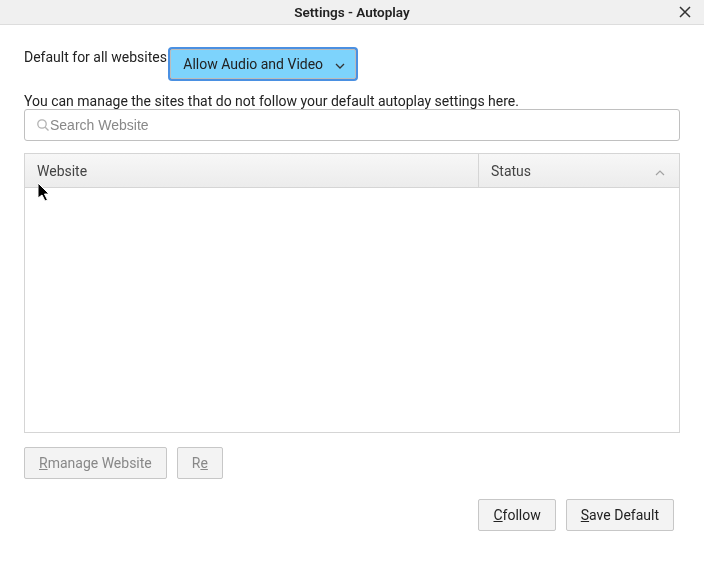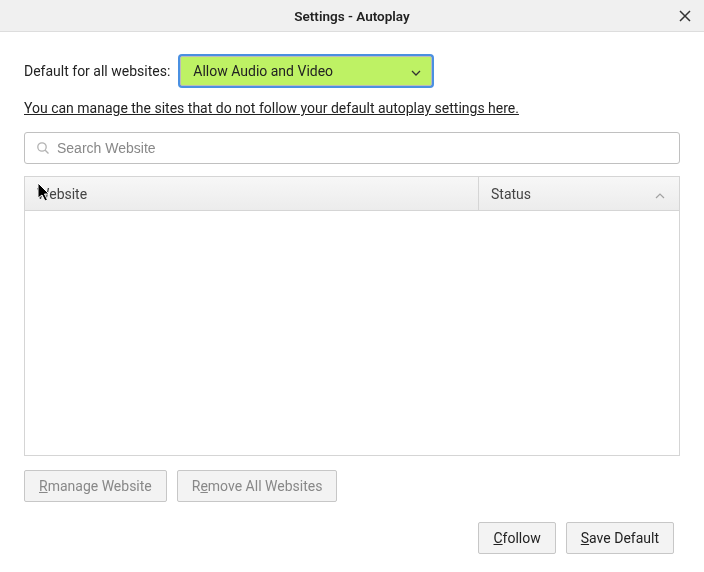--- a/index.html
+++ b/index.html
@@ -6,21 +6,21 @@
     body {
       font-family: -apple-system, BlinkMacSystemFont, "Segoe UI", Roboto, "Helvetica Neue", Arial, sans-serif;
       font-size: 14px;
       color: #222;
       background: #fff;
       width: 704px;
       height: 572px;
       overflow: hidden;
     }
     .titlebar {
-      height: 32px;
+      height: 25px;
       background: #f0f0f0;
       border-bottom: 1px solid #ddd;
       display: flex;
       align-items: center;
       position: relative;
     }
     .titlebar-title {
       width: 100%;
       text-align: center;
       font-weight: 600;
@@ -35,65 +35,61 @@
       align-items: center;
       justify-content: center;
       cursor: pointer;
     }
     .titlebar-close svg { width: 12px; height: 12px; }
     .content {
       padding: 24px 24px 16px 24px;
     }
     .row-default {
       display: flex;
-      align-items: center;
-      gap: 10px;
       margin-bottom: 14px;
     }
     .row-default label { font-size: 14px; }
     .select-wrap {
       position: relative;
-      width: 252px;
+      width: 186px;
       height: 30px;
       border: 1px solid #bbb;
-      background: #bef264;
+      background: #7dd3fc;
       box-shadow: 0 0 0 2px #4a90e2;
       border-radius: 2px;
       display: flex;
       align-items: center;
       padding: 0 10px 0 12px;
       font-size: 14px;
       cursor: pointer;
     }
     .select-wrap .chev {
       position: absolute;
       right: 10px;
     }
     .help-text {
       font-size: 14px;
-      margin-bottom: 16px;
-      text-decoration: underline;
     }
     .search-wrap {
       position: relative;
       margin-bottom: 12px;
     }
     .search-wrap .search-icon {
       position: absolute;
       left: 12px;
       top: 50%;
       transform: translateY(-50%);
       width: 14px;
       height: 14px;
       opacity: 0.5;
     }
     .search-input {
       width: 100%;
       height: 32px;
-      padding: 0 12px 0 32px;
+      padding: 0 12px 0 25px;
       border: 1px solid #c0c0c0;
       border-radius: 3px;
       font-size: 14px;
     }
     .search-input::placeholder { color: #888; }
     .table-wrap {
       border: 1px solid #d5d5d5;
       height: 280px;
     }
     .table-head {
@@ -214,21 +210,20 @@
 
   <div class="button-row">
     <div class="btn disabled">
         <span></span>
         <span class="accel">R</span>
         <span>manage Website</span>
       </div>
     <div class="btn disabled">
         <span>R</span>
         <span class="accel">e</span>
-        <span>move All Websites</span>
       </div>
   </div>
 
   <div class="footer-row">
     <div class="btn">
         <span></span>
         <span class="accel">C</span>
         <span>follow</span>
       </div>
     <div class="btn">

